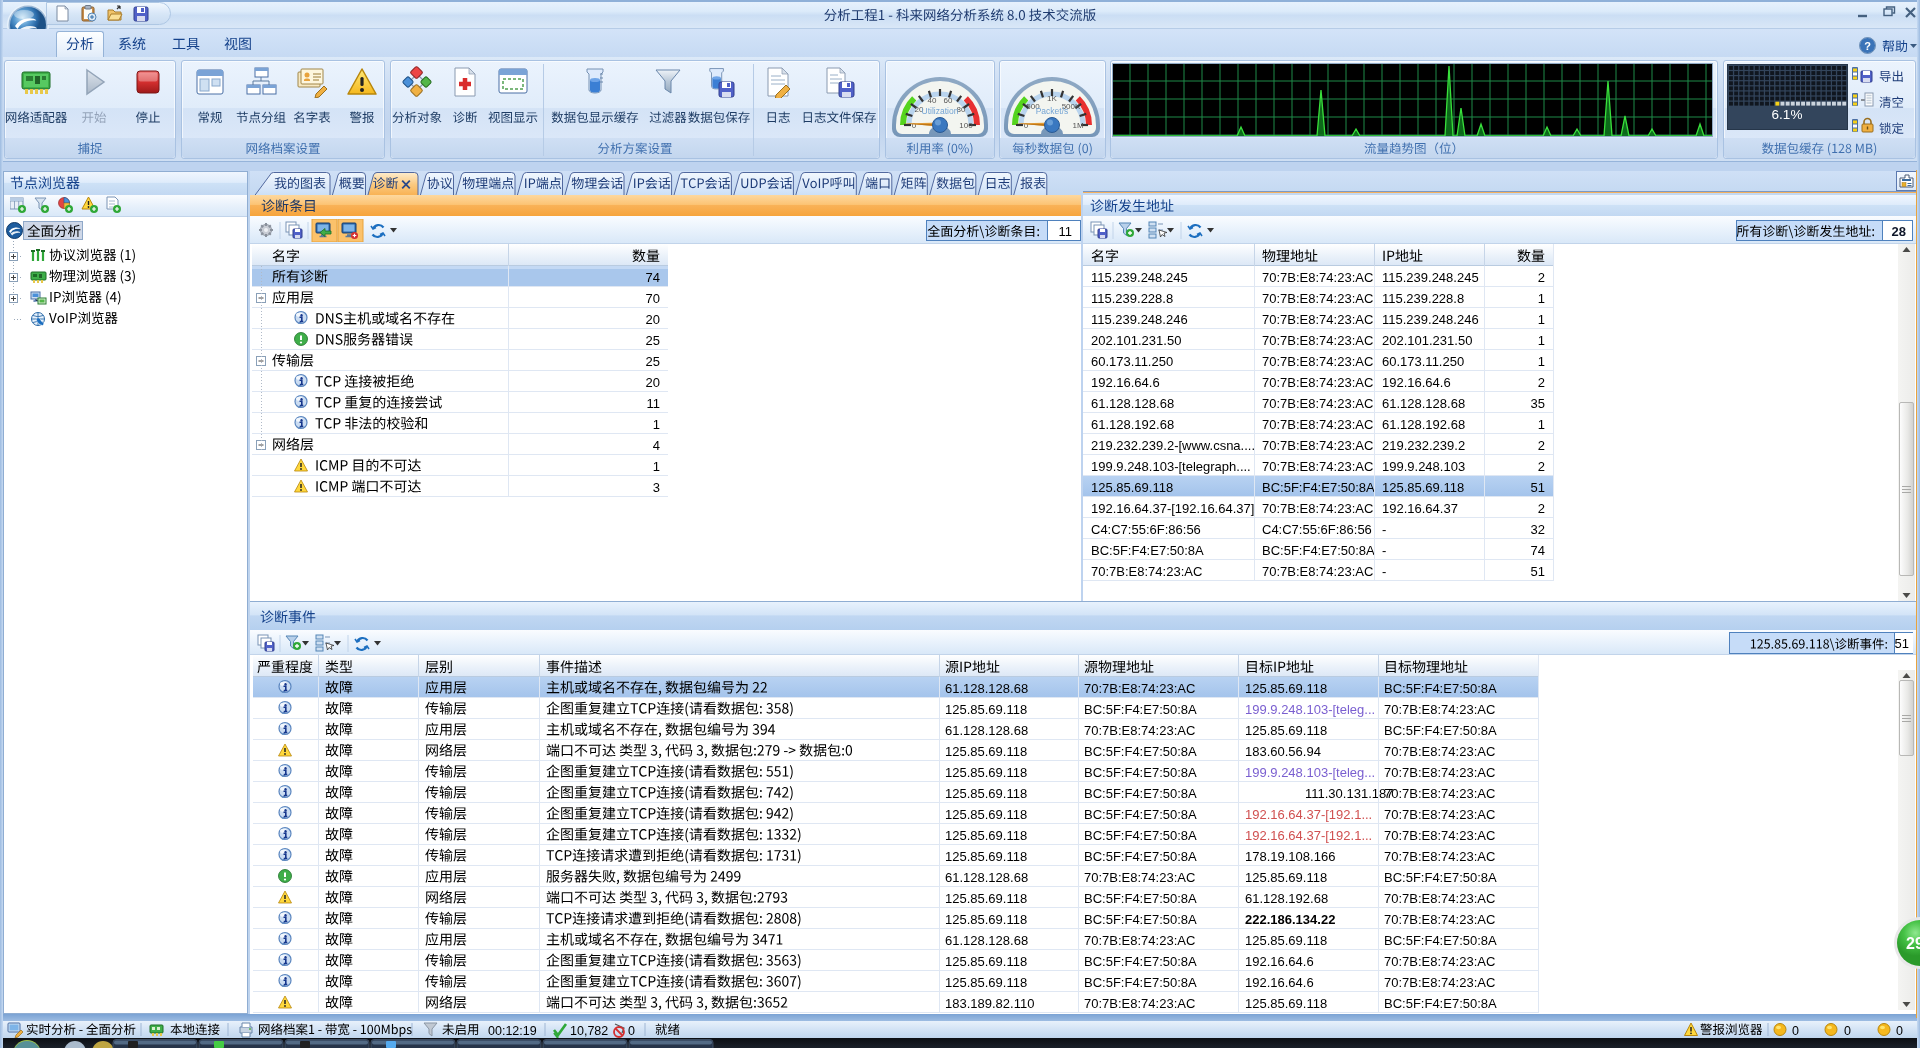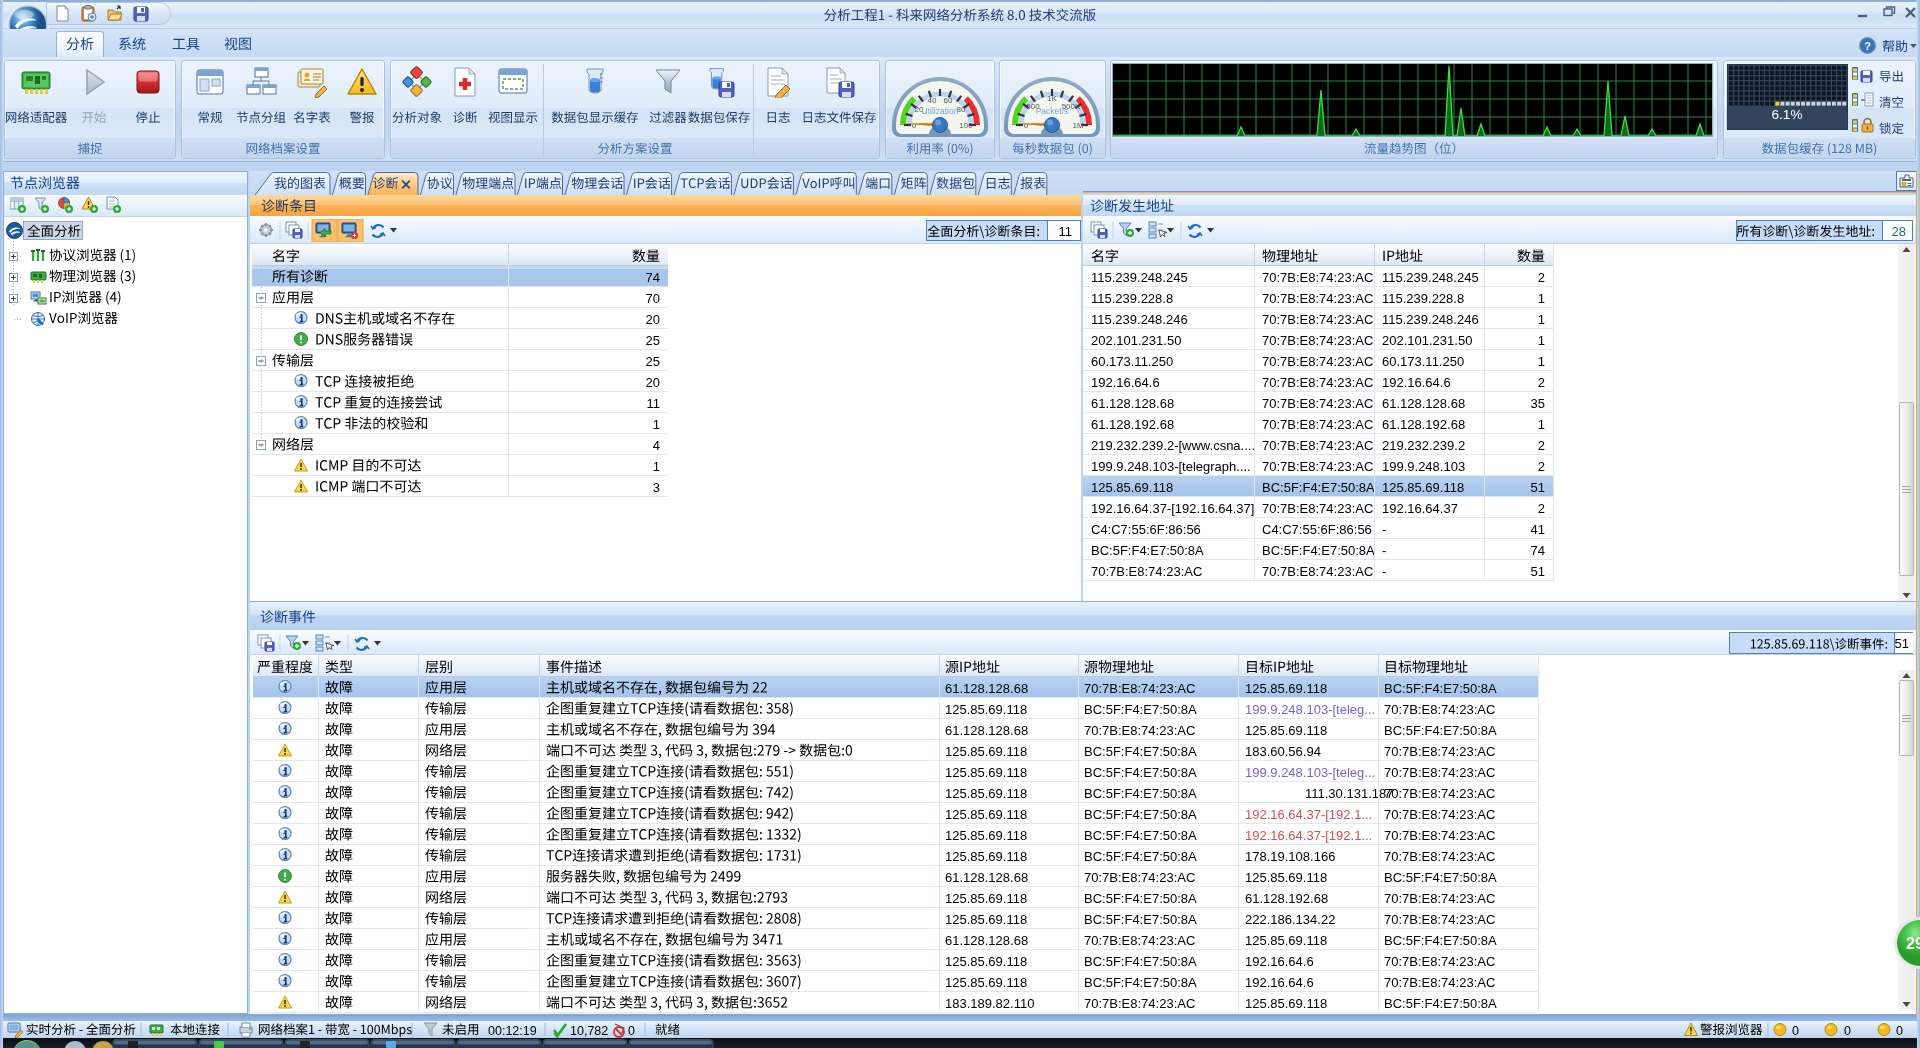--- a/index.html
+++ b/index.html
@@ -846,21 +846,21 @@
       <g transform="translate(98,4)" fill="none" stroke="#1d6fc0" stroke-width="2.2">
         <path d="M13.5 4.5 A6 6 0 0 0 3 6"></path>
         <path d="M2.5 11.5 A6 6 0 0 0 13 10"></path>
         <path d="M1 3l2 3 3-1.5" fill="none" stroke-width="1.6"></path>
         <path d="M15 13l-2-3-3 1.5" fill="none" stroke-width="1.6"></path>
       </g>
       <path d="M118 9h7l-3.5 4.5z" fill="#333"></path>
     </svg>
     <div style="position:absolute;left:1736px;top:220px;width:177px;height:21px;background:#c6dcf8;border:1px solid #4f81bd"></div>
     <div style="position:absolute;left:1882px;top:221px;width:30px;height:19px;background:#fff;border-left:1px solid #4f81bd"></div>
-    <span class="t" style="right:14px;top:224px;font-size:13px;color:#0f766e;font-weight:normal">28</span>
+    <span class="t" style="right:14px;top:224px;font-size:13px;color:#0f172a;font-weight:bold">28</span>
     <div style="position:absolute;left:1083px;top:244px;width:470px;height:22px;background:linear-gradient(180deg,#ffffff,#ebf2fa 55%,#dde8f6);border-bottom:1px solid #b9cbe0"></div>
     <div style="position:absolute;left:1254px;top:244px;width:1px;height:22px;background:#c6d5e8"></div>
     <div style="position:absolute;left:1374px;top:244px;width:1px;height:22px;background:#c6d5e8"></div>
     <div style="position:absolute;left:1484px;top:244px;width:1px;height:22px;background:#c6d5e8"></div>
     <span class="t" style="left:1091px;top:270px;font-size:13px;color:#000;font-weight:normal">115.239.248.245</span>
     <span class="t" style="left:1262px;top:270px;font-size:13px;color:#000;font-weight:normal">70:7B:E8:74:23:AC</span>
     <span class="t" style="left:1382px;top:270px;font-size:13px;color:#000;font-weight:normal">115.239.248.245</span>
     <span class="t" style="right:375px;top:270px;font-size:13px;color:#000;font-weight:normal">2</span>
     <div style="position:absolute;left:1083px;top:286px;width:470px;height:1px;background:#dfe7f3"></div>
     <span class="t" style="left:1091px;top:291px;font-size:13px;color:#000;font-weight:normal">115.239.228.8</span>
@@ -915,21 +915,21 @@
     <span class="t" style="right:375px;top:480px;font-size:13px;color:#000;font-weight:normal">51</span>
     <div style="position:absolute;left:1083px;top:496px;width:470px;height:1px;background:#dfe7f3"></div>
     <span class="t" style="left:1091px;top:501px;font-size:13px;color:#000;font-weight:normal">192.16.64.37-[192.16.64.37]</span>
     <span class="t" style="left:1262px;top:501px;font-size:13px;color:#000;font-weight:normal">70:7B:E8:74:23:AC</span>
     <span class="t" style="left:1382px;top:501px;font-size:13px;color:#000;font-weight:normal">192.16.64.37</span>
     <span class="t" style="right:375px;top:501px;font-size:13px;color:#000;font-weight:normal">2</span>
     <div style="position:absolute;left:1083px;top:517px;width:470px;height:1px;background:#dfe7f3"></div>
     <span class="t" style="left:1091px;top:522px;font-size:13px;color:#000;font-weight:normal">C4:C7:55:6F:86:56</span>
     <span class="t" style="left:1262px;top:522px;font-size:13px;color:#000;font-weight:normal">C4:C7:55:6F:86:56</span>
     <span class="t" style="left:1382px;top:522px;font-size:13px;color:#000;font-weight:normal">-</span>
-    <span class="t" style="right:375px;top:522px;font-size:13px;color:#000;font-weight:normal">41</span>
+    <span class="t" style="right:375px;top:522px;font-size:13px;color:#000;font-weight:normal">32</span>
     <div style="position:absolute;left:1083px;top:538px;width:470px;height:1px;background:#dfe7f3"></div>
     <span class="t" style="left:1091px;top:543px;font-size:13px;color:#000;font-weight:normal">BC:5F:F4:E7:50:8A</span>
     <span class="t" style="left:1262px;top:543px;font-size:13px;color:#000;font-weight:normal">BC:5F:F4:E7:50:8A</span>
     <span class="t" style="left:1382px;top:543px;font-size:13px;color:#000;font-weight:normal">-</span>
     <span class="t" style="right:375px;top:543px;font-size:13px;color:#000;font-weight:normal">74</span>
     <div style="position:absolute;left:1083px;top:559px;width:470px;height:1px;background:#dfe7f3"></div>
     <span class="t" style="left:1091px;top:564px;font-size:13px;color:#000;font-weight:normal">70:7B:E8:74:23:AC</span>
     <span class="t" style="left:1262px;top:564px;font-size:13px;color:#000;font-weight:normal">70:7B:E8:74:23:AC</span>
     <span class="t" style="left:1382px;top:564px;font-size:13px;color:#000;font-weight:normal">-</span>
     <span class="t" style="right:375px;top:564px;font-size:13px;color:#000;font-weight:normal">51</span>
@@ -1048,21 +1048,21 @@
     <span class="t" style="left:1245px;top:870px;font-size:13px;color:#000;font-weight:normal">125.85.69.118</span>
     <span class="t" style="left:1384px;top:870px;font-size:13px;color:#000;font-weight:normal">BC:5F:F4:E7:50:8A</span>
     <div style="position:absolute;left:253px;top:886px;width:1285px;height:1px;background:#dfe7f3"></div>
     <span class="t" style="left:945px;top:891px;font-size:13px;color:#000;font-weight:normal">125.85.69.118</span>
     <span class="t" style="left:1084px;top:891px;font-size:13px;color:#000;font-weight:normal">BC:5F:F4:E7:50:8A</span>
     <span class="t" style="left:1245px;top:891px;font-size:13px;color:#000;font-weight:normal">61.128.192.68</span>
     <span class="t" style="left:1384px;top:891px;font-size:13px;color:#000;font-weight:normal">70:7B:E8:74:23:AC</span>
     <div style="position:absolute;left:253px;top:907px;width:1285px;height:1px;background:#dfe7f3"></div>
     <span class="t" style="left:945px;top:912px;font-size:13px;color:#000;font-weight:normal">125.85.69.118</span>
     <span class="t" style="left:1084px;top:912px;font-size:13px;color:#000;font-weight:normal">BC:5F:F4:E7:50:8A</span>
-    <span class="t" style="left:1245px;top:912px;font-size:13px;color:#000;font-weight:normal">222.186.134.22</span>
+    <span class="t" style="left:1245px;top:912px;font-size:13px;color:#000;font-weight:bold">222.186.134.22</span>
     <span class="t" style="left:1384px;top:912px;font-size:13px;color:#000;font-weight:normal">70:7B:E8:74:23:AC</span>
     <div style="position:absolute;left:253px;top:928px;width:1285px;height:1px;background:#dfe7f3"></div>
     <span class="t" style="left:945px;top:933px;font-size:13px;color:#000;font-weight:normal">61.128.128.68</span>
     <span class="t" style="left:1084px;top:933px;font-size:13px;color:#000;font-weight:normal">70:7B:E8:74:23:AC</span>
     <span class="t" style="left:1245px;top:933px;font-size:13px;color:#000;font-weight:normal">125.85.69.118</span>
     <span class="t" style="left:1384px;top:933px;font-size:13px;color:#000;font-weight:normal">BC:5F:F4:E7:50:8A</span>
     <div style="position:absolute;left:253px;top:949px;width:1285px;height:1px;background:#dfe7f3"></div>
     <span class="t" style="left:945px;top:954px;font-size:13px;color:#000;font-weight:normal">125.85.69.118</span>
     <span class="t" style="left:1084px;top:954px;font-size:13px;color:#000;font-weight:normal">BC:5F:F4:E7:50:8A</span>
     <span class="t" style="left:1245px;top:954px;font-size:13px;color:#000;font-weight:normal">192.16.64.6</span>

